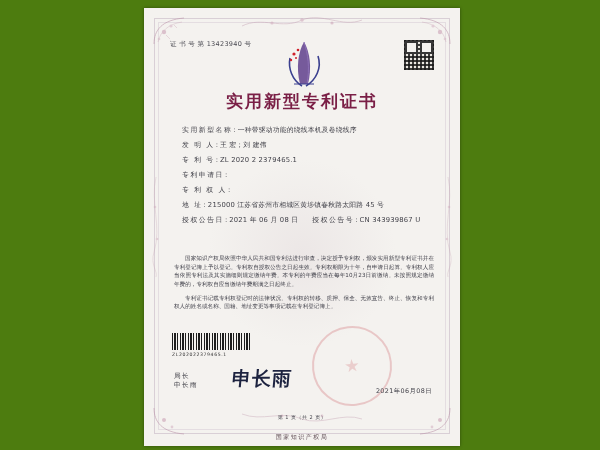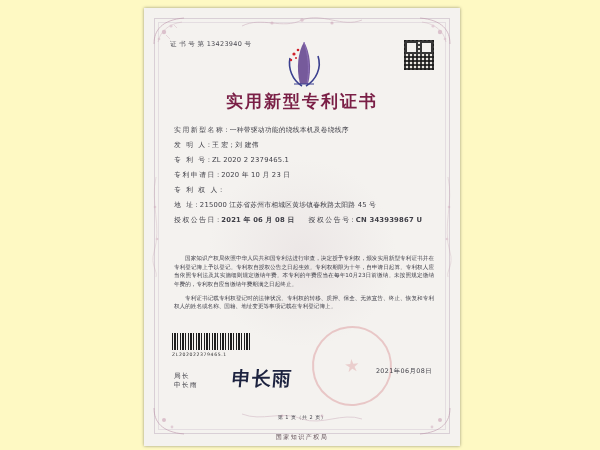--- a/index.html
+++ b/index.html
@@ -10,21 +10,21 @@
   body {
     width: 600px;
     height: 450px;
     overflow: hidden;
     font-family: "DejaVu Sans", sans-serif;
   }
   .page {
     position: relative;
     width: 600px;
     height: 450px;
-    background: #fef9c3;
+    background: #4d7c0f;
   }
   
   .sheet {
     position: absolute;
     left: 144px;
     top: 8px;
     width: 316px;
     height: 438px;
     background: #f4f2ef;
     box-shadow: 0 0 3px rgba(0,0,0,0.4);
@@ -157,33 +157,34 @@
     top: 118px;
     font-size: 6.8px;
     color: #3f3f47;
     line-height: 1.25;
   }
   .field-row {
     display: flex;
     align-items: center;
     margin-bottom: 6.5px;
     white-space: nowrap;
+    margin-left: 8px;
   }
   .f-label {
     letter-spacing: 1.6px;
     flex: 0 0 auto;
   }
   .f-colon { margin: 0 2px 0 1px; }
   .f-value {
     flex: 1 1 auto;
     overflow: hidden;
     text-overflow: clip;
     letter-spacing: 0.2px;
   }
-  .field-row.two .f-value { flex: 0 0 auto; margin-right: 14px; font-weight: bold; }
+  .field-row.two .f-value { flex: 0 0 auto; margin-right: 14px; }
 
   .paragraph {
     position: absolute;
     left: 30px;
     right: 26px;
     top: 246px;
     font-size: 5.6px;
     color: #40404a;
     line-height: 1.55;
     text-align: justify;
@@ -227,21 +228,21 @@
     font-family: "DejaVu Serif", serif;
     font-size: 19px;
     color: #1d2340;
     letter-spacing: 1px;
     font-weight: bold;
     transform: skewX(-5deg);
   }
   .issue-date {
     position: absolute;
     right: 28px;
-    bottom: 70px;
+    bottom: 50px;
     font-size: 6.4px;
     color: #3f3f47;
     letter-spacing: 0.4px;
   }
   
   .seal {
     position: absolute;
     left: 168px;
     bottom: 40px;
     width: 76px;
@@ -399,21 +400,20 @@
         <span class="f-value">王 宏；刘 建伟</span>
       </div>
       <div class="field-row">
         <span class="f-label">专 利 号</span>
         <span class="f-colon">:</span>
         <span class="f-value">ZL 2020 2 2379465.1</span>
       </div>
       <div class="field-row">
         <span class="f-label">专利申请日</span>
         <span class="f-colon">:</span>
-        <span class="f-value">2020 年 10 月 23 日</span>
       </div>
       <div class="field-row">
         <span class="f-label">专 利 权 人</span>
         <span class="f-colon">:</span>
       </div>
       <div class="field-row">
         <span class="f-label">地 址</span>
         <span class="f-colon">:</span>
         <span class="f-value">215000 江苏省苏州市相城区黄埗镇春秋路太阳路 45 号</span>
       </div>

